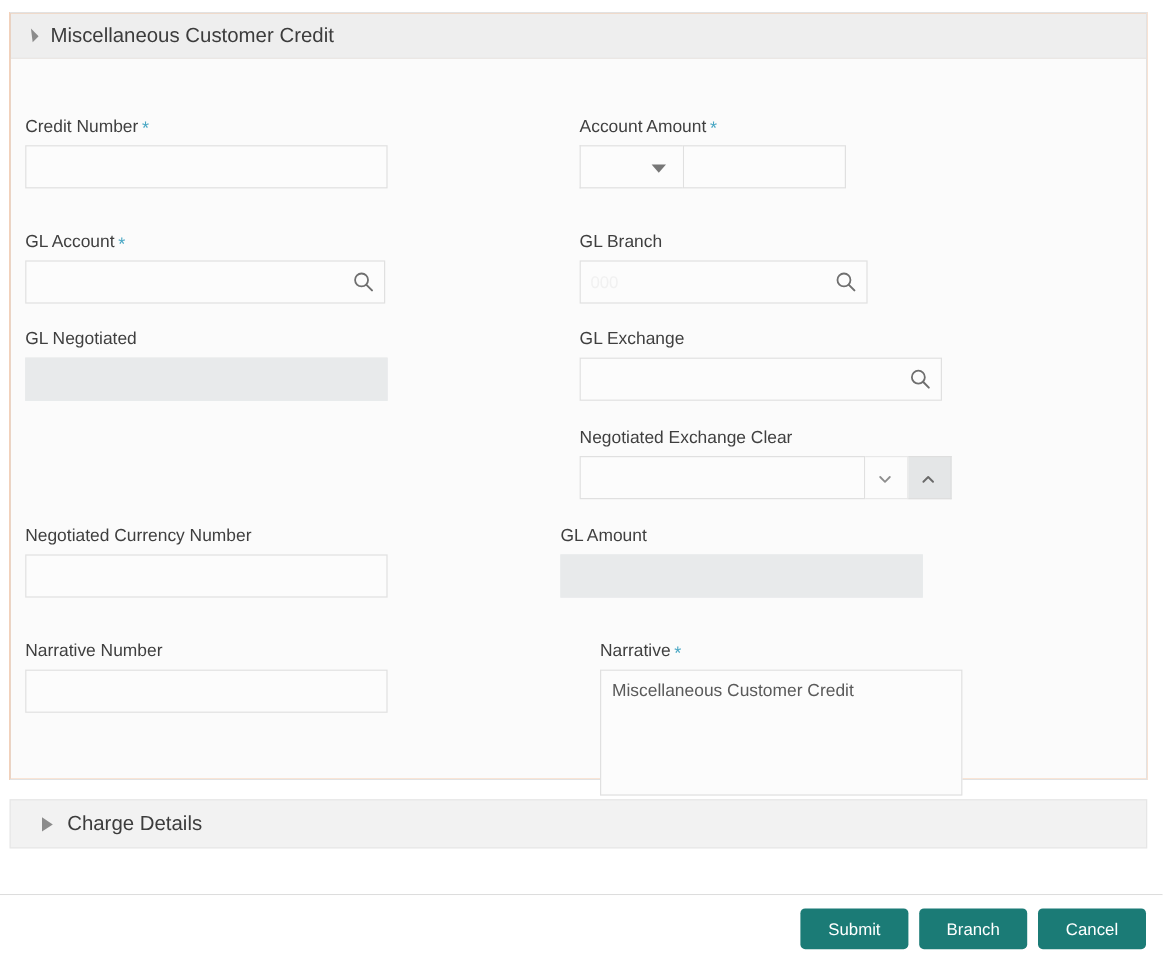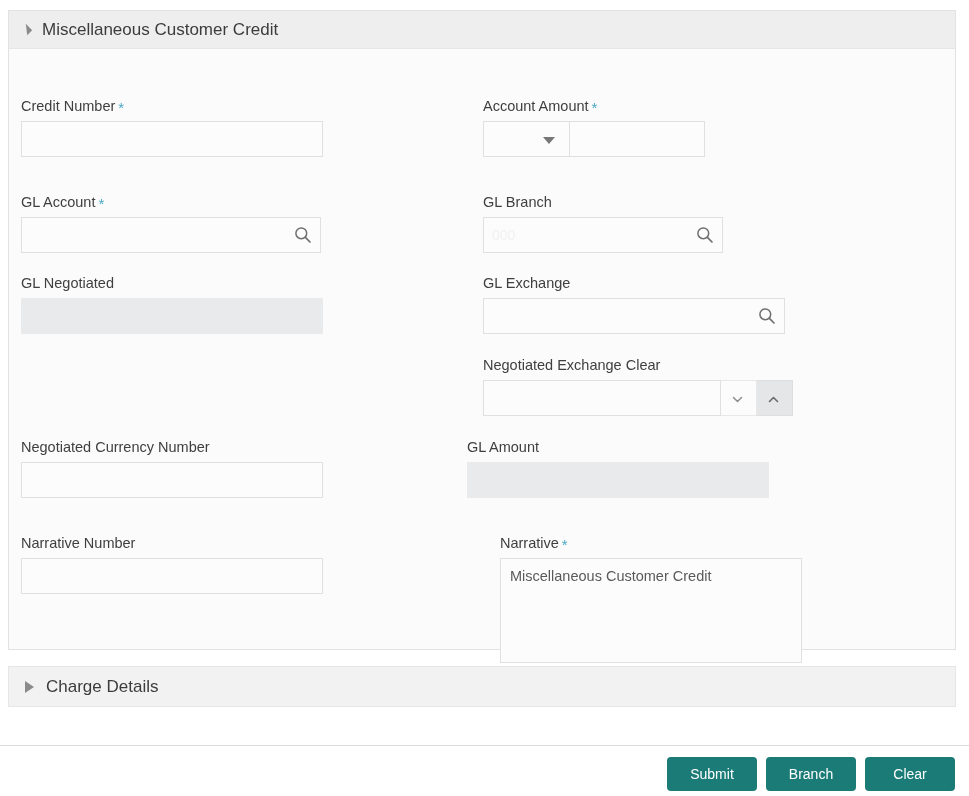--- a/index.html
+++ b/index.html
@@ -200,21 +200,21 @@
   .section-collapsed {
     position: absolute;
     left: 8px;
     top: 666px;
     width: 948px;
     height: 41px;
     background: #f2f2f2;
     border: 1px solid #e6e6e6;
     display: flex;
     align-items: center;
-    padding-left: 16px;
+    padding-left: 26px;
     cursor: pointer;
   }
   .section-collapsed .panel-title { font-size: 17px; }
 
   
   .footer-rule {
     position: absolute;
     left: 0; top: 745px;
     width: 969px;
     height: 1px;
@@ -365,17 +365,17 @@
   <div class="section-collapsed">
     <span class="tri-collapsed"></span>
     <span class="panel-title">Charge Details</span>
   </div>
 
   <div class="footer-rule"></div>
   <div class="footer">
     <div class="btnrow">
       <button class="btn">Submit</button>
       <button class="btn">Branch</button>
-      <button class="btn">Clear</button>
+      <button class="btn">Cancel</button>
     </div>
   </div>
 
 </div>
 
 </body></html>

